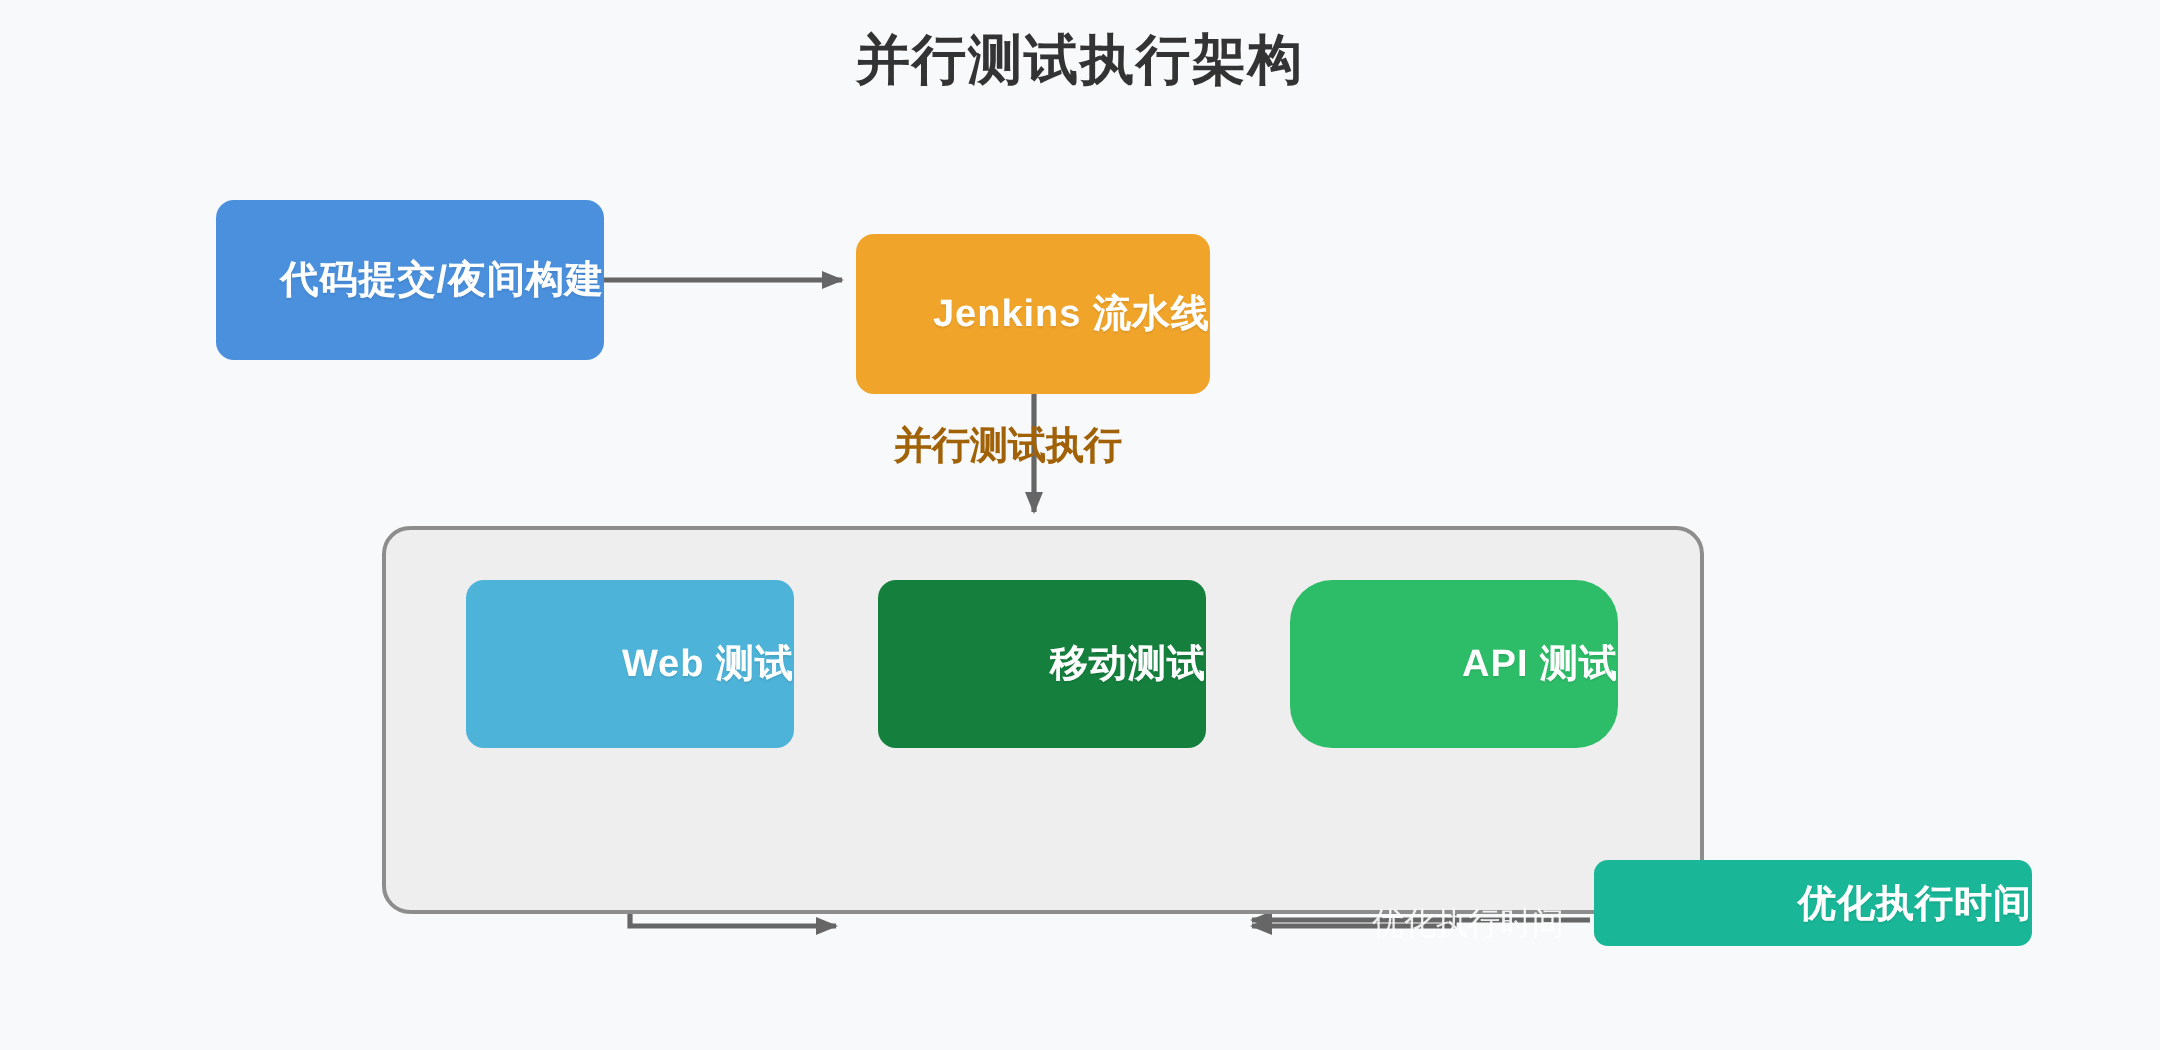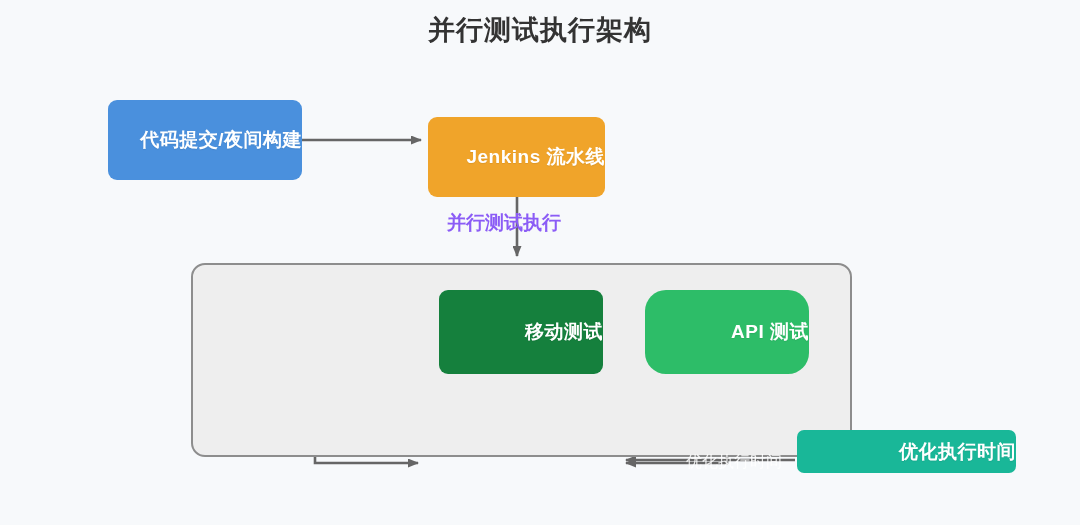--- a/index.html
+++ b/index.html
@@ -67,21 +67,21 @@
   #node-source   { left: 108px; top: 100px;  width: 194px; height: 80px;  background: #4a90dd; }
   #node-jenkins  { left: 428px; top: 100px;  width: 177px; height: 80px;  background: #f0a42a; margin-top: 17px; }
   #node-web      { left: 233px; top: 290px;  width: 164px; height: 84px;  background: #4db3d8; }
   #node-mobile   { left: 439px; top: 290px;  width: 164px; height: 84px;  background: #15803d; }
   #node-api      { left: 645px; top: 290px;  width: 164px; height: 84px;  background: #2dbd68; border-radius: 21px; }
   #node-aggregate{ left: 425px; top: 428px;  width: 194px; height: 84px;  background: #e84c3d; }
   #node-optimize { left: 797px; top: 430px;  width: 219px; height: 43px;  background: #19b798; border-radius: 7px; }
 
   .edge-label {
     position: absolute;
-    color: #8b5cf6;
+    color: #a16207;
     font-size: 19px;
     font-weight: bold;
     z-index: 4;
     white-space: nowrap;
   }
   #label-parallel {
     left: 447px;
     top: 210px;
   }
   #watermark {
@@ -135,20 +135,23 @@
   <div id="watermark">优化执行时间</div>
 
   <div class="node" id="node-source">
     <span>代码提交/夜间构建</span>
   </div>
 
   <div class="node" id="node-jenkins">
     <span>Jenkins 流水线</span>
   </div>
 
+  <div class="node" id="node-web">
+    <span>Web 测试</span>
+  </div>
 
   <div class="node" id="node-mobile">
     <span>移动测试</span>
   </div>
 
   <div class="node" id="node-api">
     <span>API 测试</span>
   </div>
 
 

